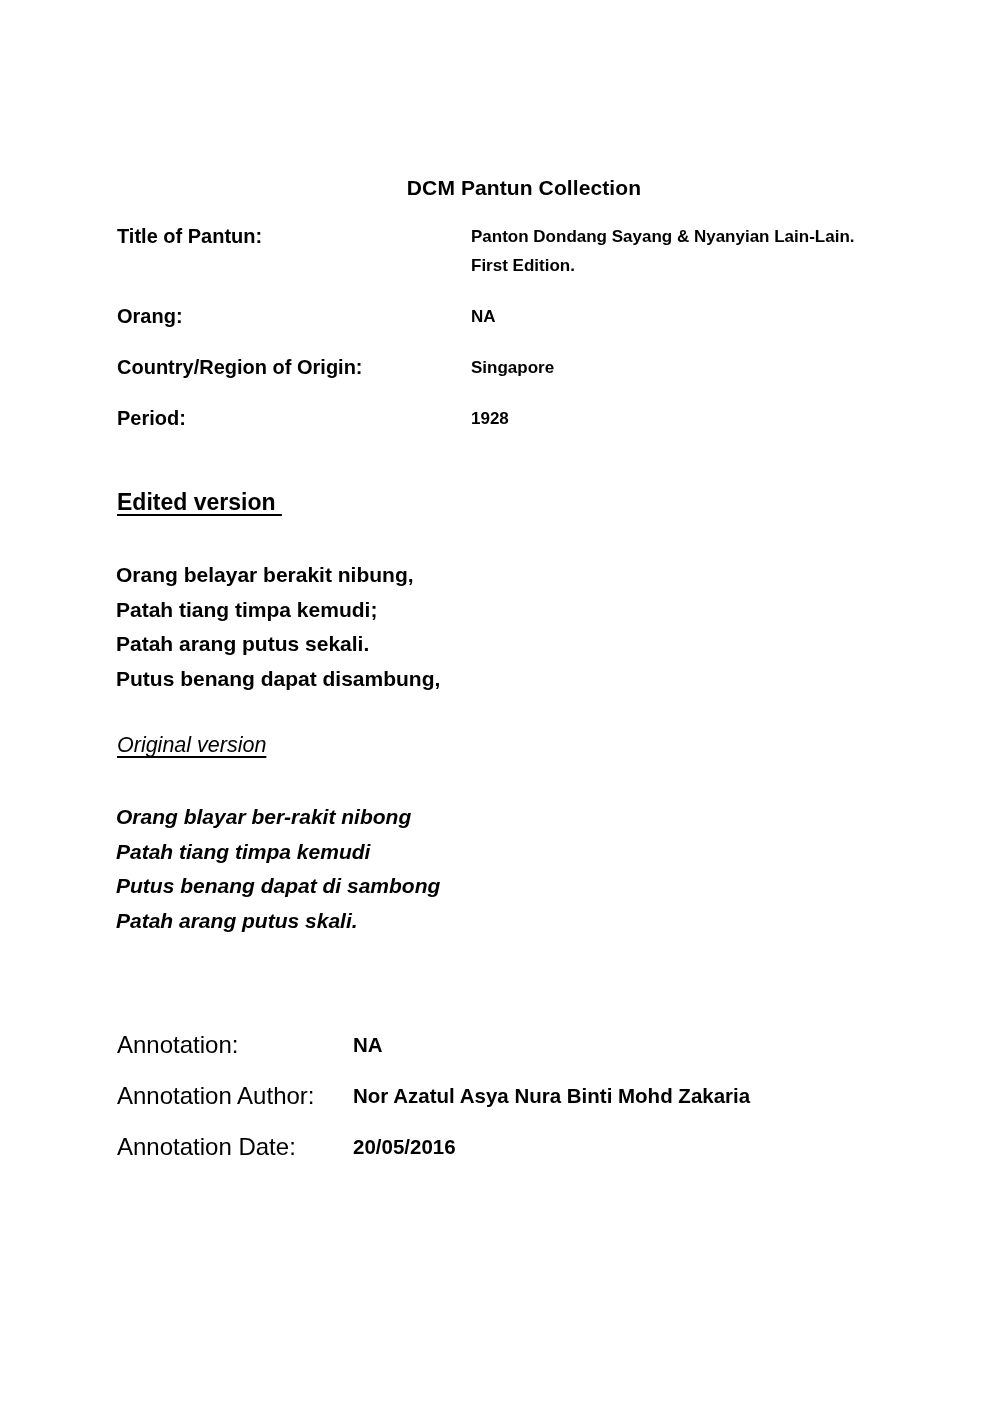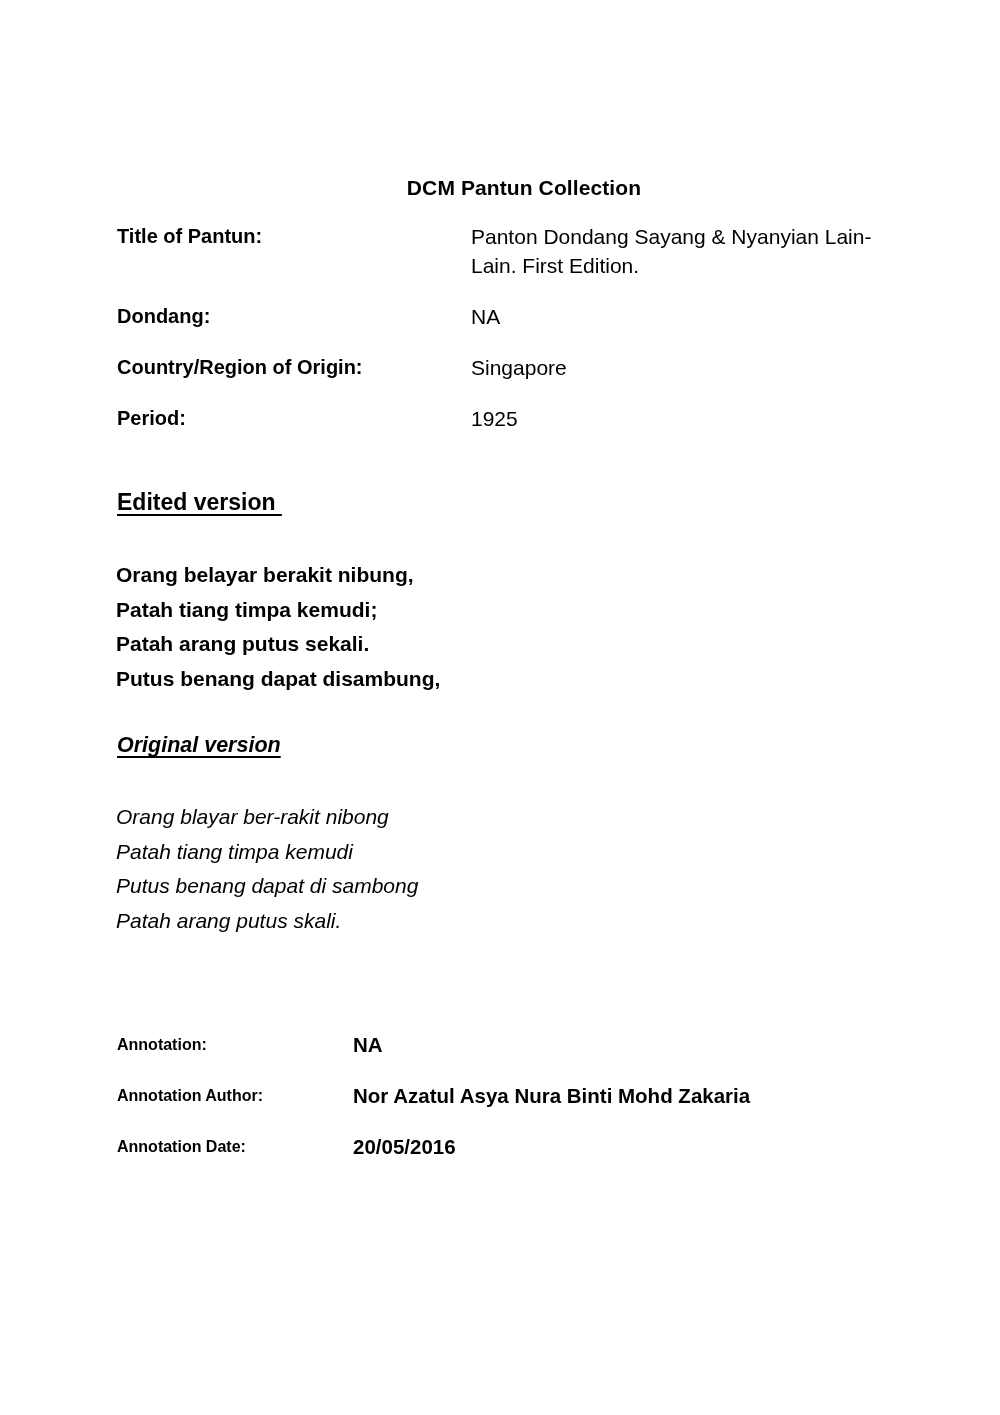--- a/index.html
+++ b/index.html
@@ -50,84 +50,84 @@
   .meta-row:last-child { margin-bottom: 0; }
   .meta-label {
     width: 354px;
     flex: 0 0 354px;
     font-size: 20px;
     font-weight: bold;
     line-height: 29px;
   }
   .meta-value {
     flex: 1 1 auto;
-    font-size: 21px;
-    font-weight: normal;
+    font-size: 17px;
+    font-weight: bold;
     line-height: 29px;
     max-width: 420px;
   }
 
   
   .section-heading {
     position: absolute;
     left: 117px;
     font-size: 23px;
     font-weight: bold;
     text-decoration: underline;
     text-underline-offset: 4px;
     white-space: pre;
   }
   #edited-heading { top: 489px; }
 
   #original-heading {
     top: 733px;
     font-size: 21.5px;
-    font-weight: bold;
+    font-weight: normal;
     font-style: italic;
     text-decoration: underline;
     text-underline-offset: 4px;
   }
 
   
   .verse {
     position: absolute;
     left: 116px;
     font-size: 21px;
     line-height: 34.5px;
   }
   #edited-verse {
     top: 558px;
     font-weight: bold;
     font-style: normal;
   }
   #original-verse {
     top: 800px;
-    font-weight: normal;
+    font-weight: bold;
     font-style: italic;
   }
   .verse-line { white-space: pre; }
 
   
   .annotation-block {
     position: absolute;
     left: 117px;
     top: 1030px;
     width: 800px;
   }
   .annotation-row {
     display: flex;
     align-items: flex-start;
     margin-bottom: 22px;
   }
   .annotation-row:last-child { margin-bottom: 0; }
   .annotation-label {
     width: 236px;
     flex: 0 0 236px;
-    font-size: 16px;
-    font-weight: bold;
+    font-size: 24px;
+    font-weight: normal;
     line-height: 29px;
   }
   .annotation-value {
     flex: 1 1 auto;
     font-size: 20.5px;
     font-weight: bold;
     line-height: 29px;
   }
 </style>
 </head>
@@ -138,32 +138,32 @@
   <div class="doc-title">DCM Pantun Collection</div>
 
   <div class="meta-block">
 
     <div class="meta-row">
       <div class="meta-label">Title of Pantun:</div>
       <div class="meta-value">Panton Dondang Sayang &amp; Nyanyian Lain-Lain. First Edition.</div>
     </div>
 
     <div class="meta-row">
-      <div class="meta-label">Dondang:</div>
+      <div class="meta-label">Orang:</div>
       <div class="meta-value">NA</div>
     </div>
 
     <div class="meta-row">
       <div class="meta-label">Country/Region of Origin:</div>
       <div class="meta-value">Singapore</div>
     </div>
 
     <div class="meta-row">
       <div class="meta-label">Period:</div>
-      <div class="meta-value">1925</div>
+      <div class="meta-value">1928</div>
     </div>
 
   </div>
 
   <div class="section-heading" id="edited-heading">Edited version </div>
 
   <div class="verse" id="edited-verse">
     <div class="verse-line">Orang belayar berakit nibung,</div>
     <div class="verse-line">Patah tiang timpa kemudi;</div>
     <div class="verse-line">Patah arang putus sekali.</div>

